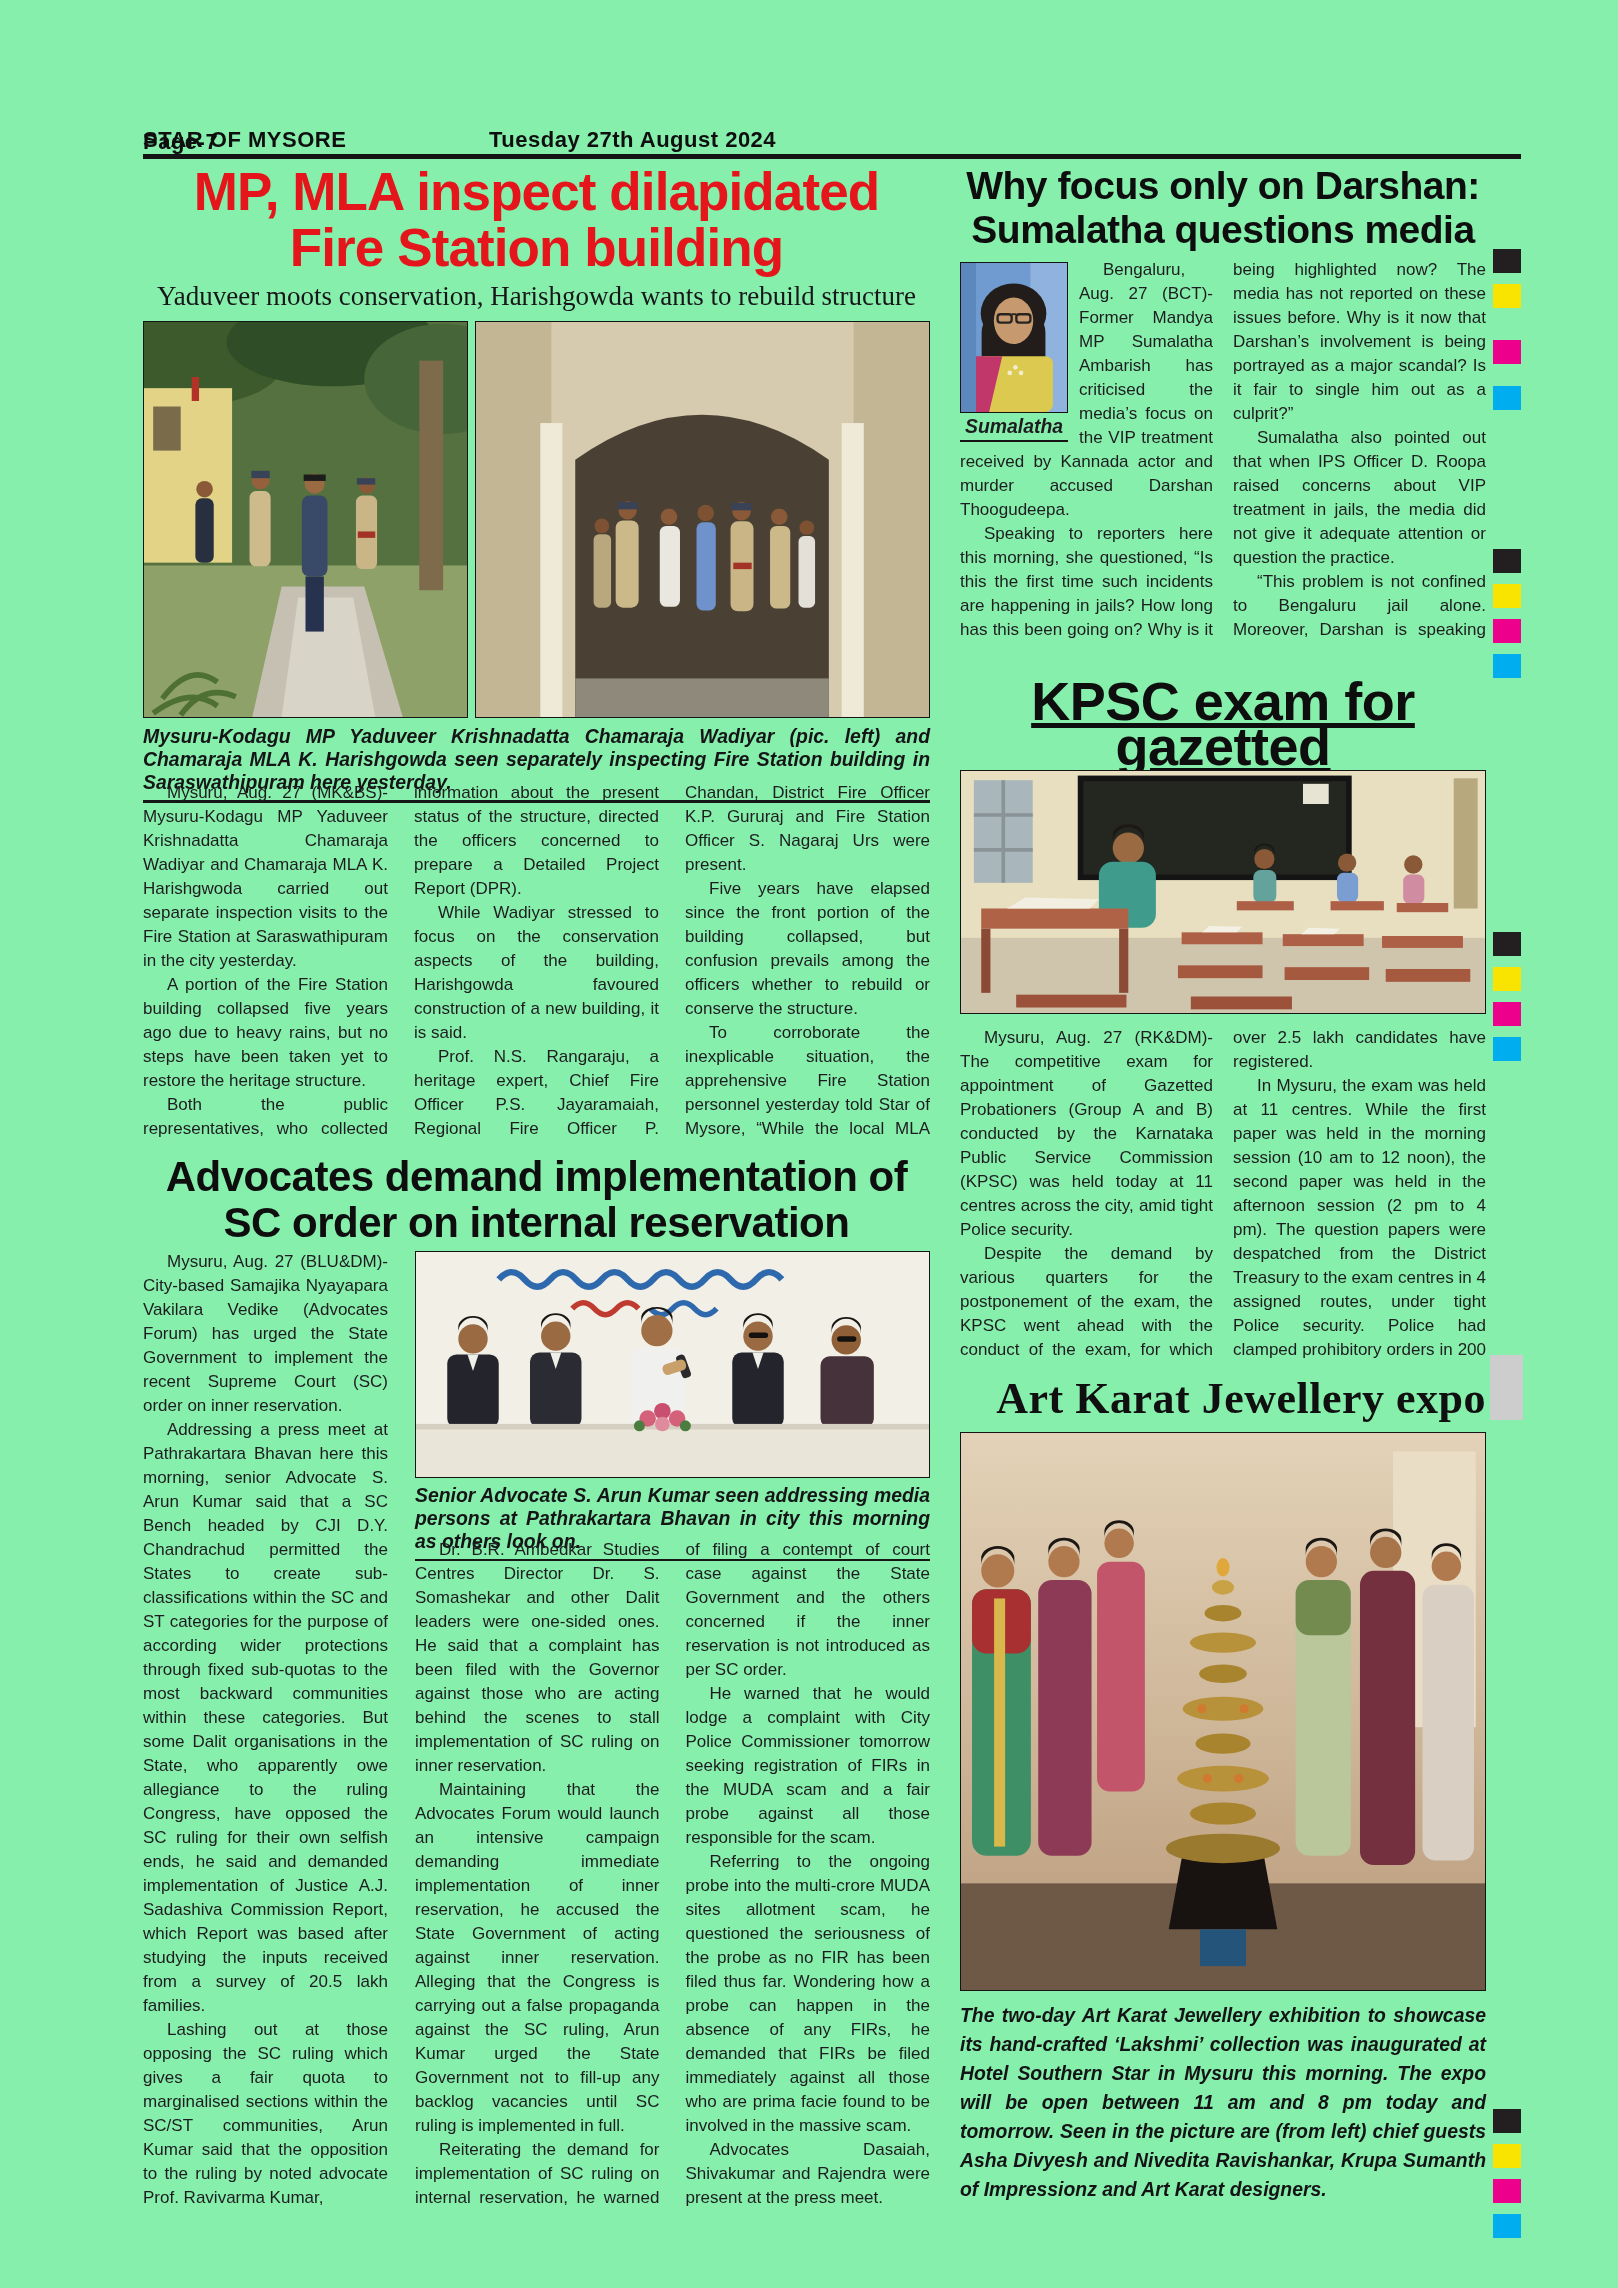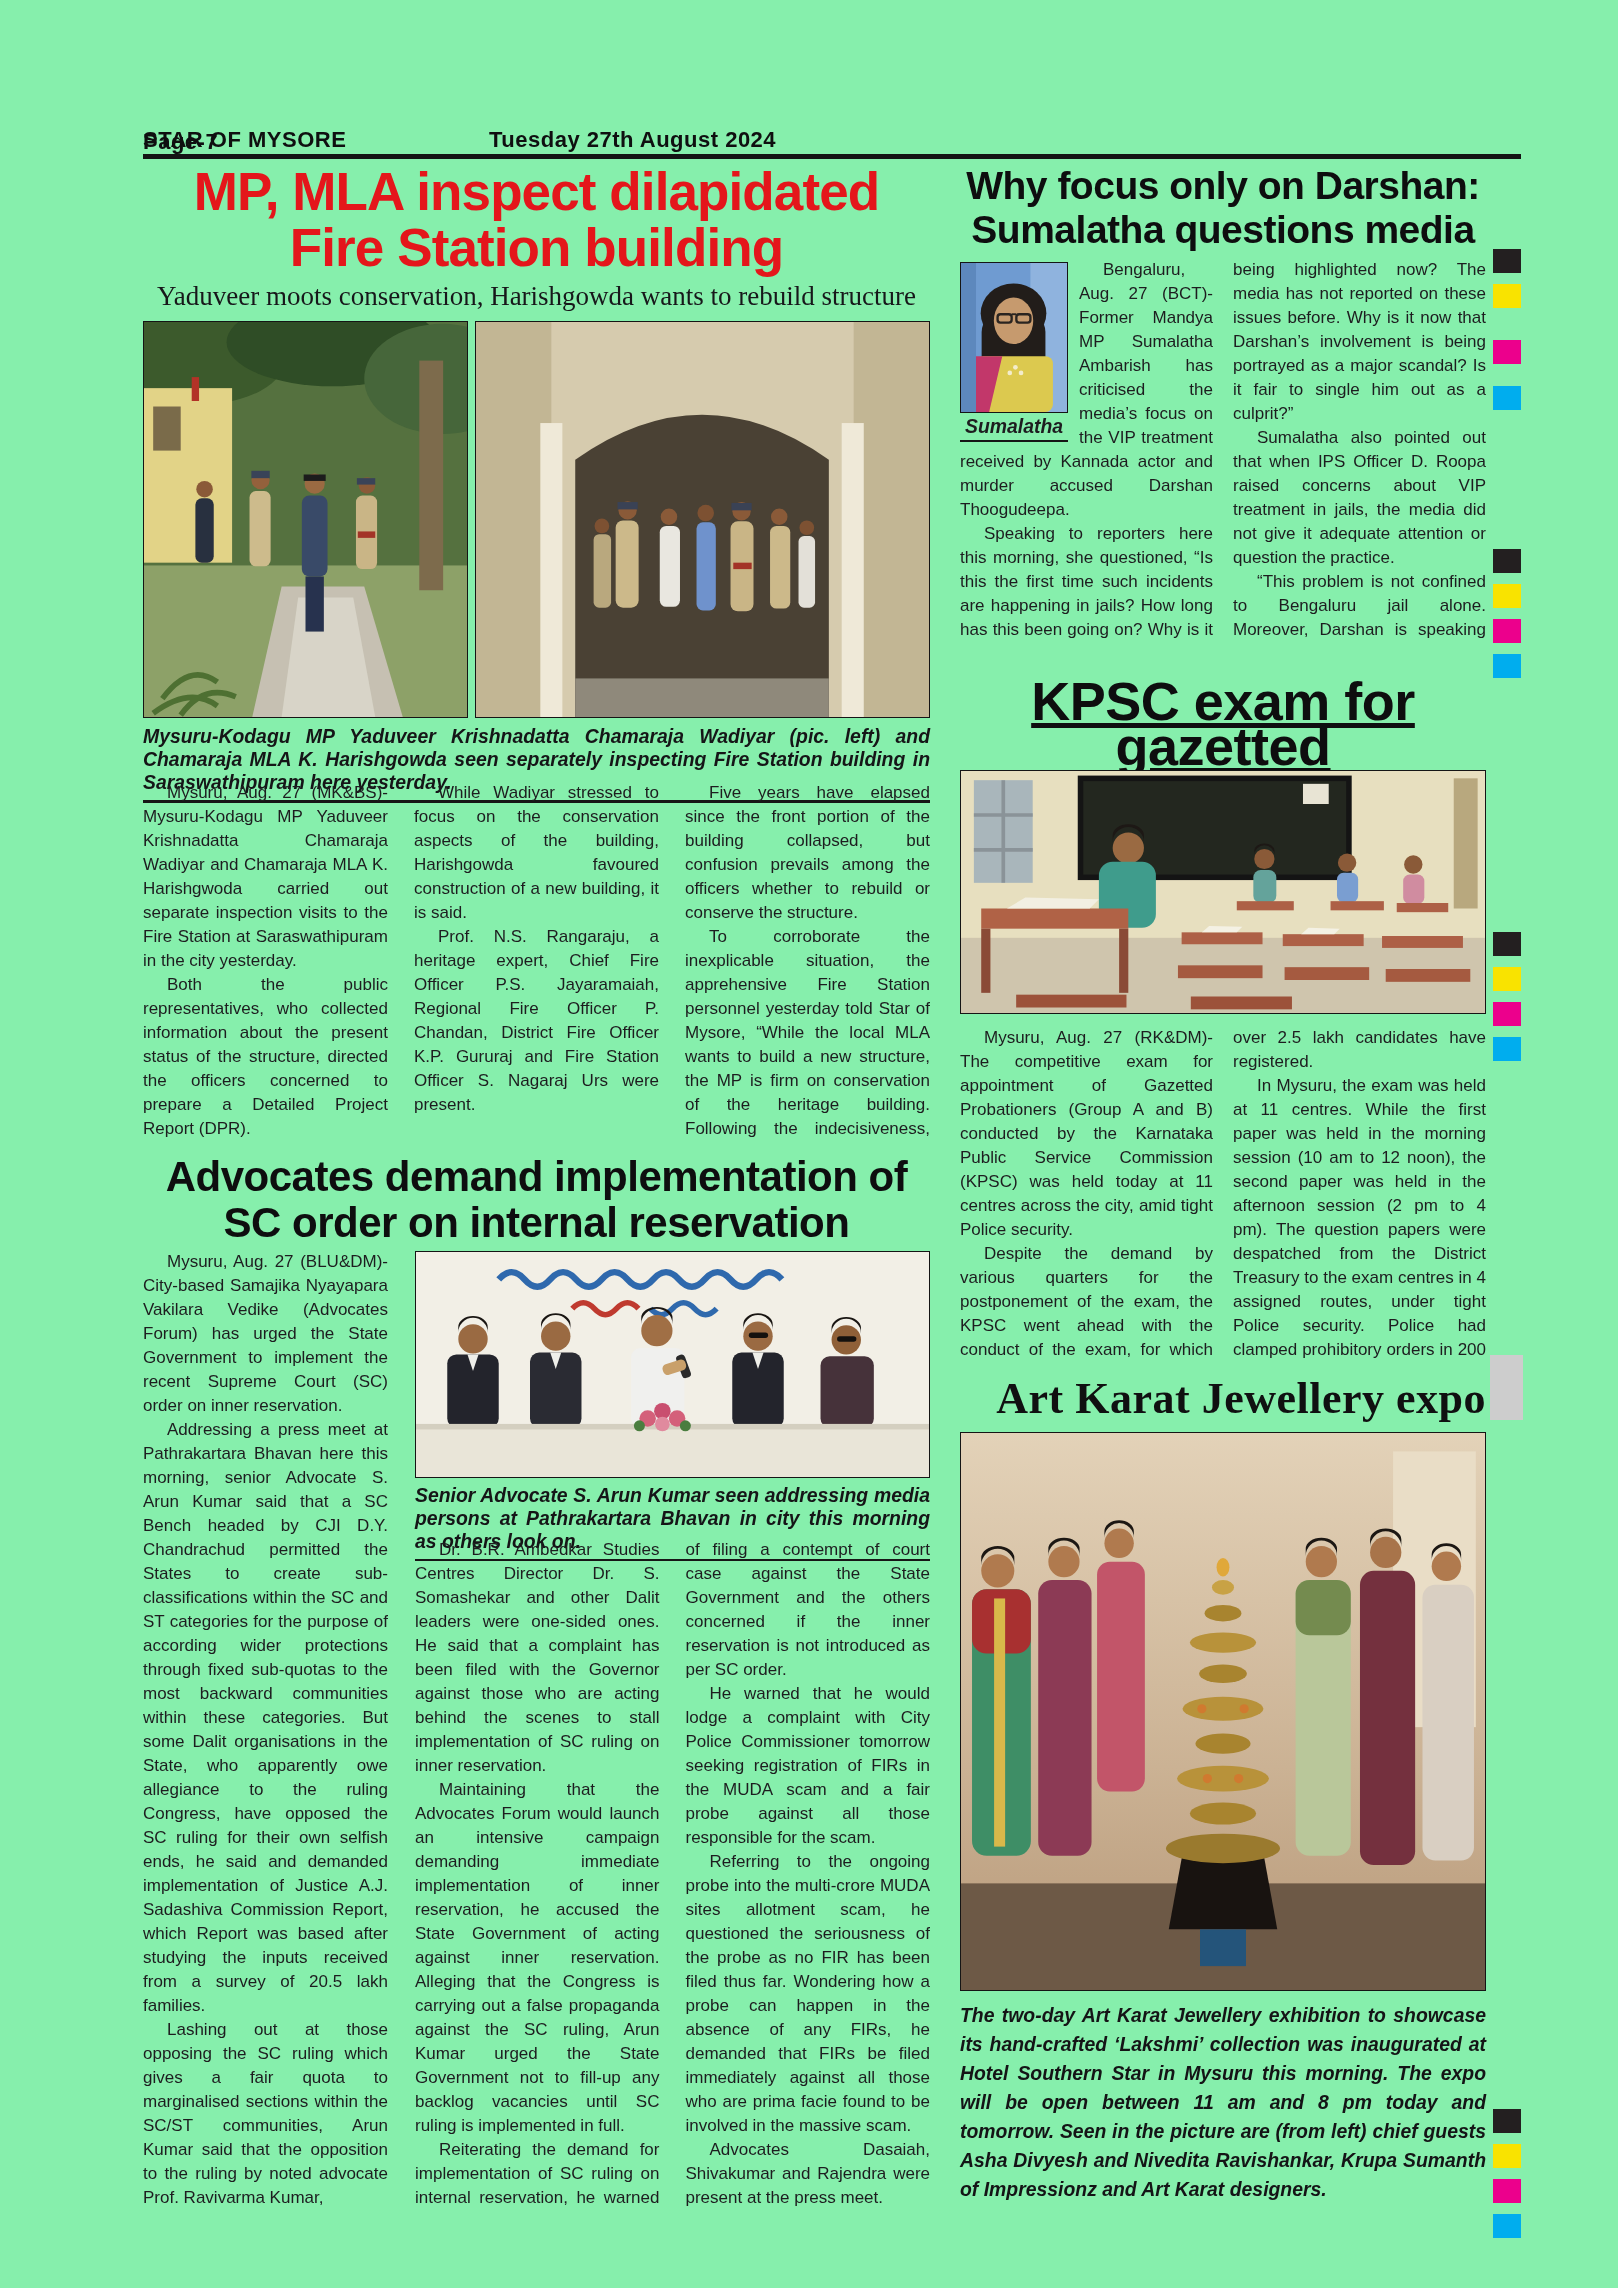--- a/index.html
+++ b/index.html
@@ -107,20 +107,21 @@
         <rect x="128" y="231" width="19" height="80" rx="6" fill="#b9a87e"></rect>
       <circle cx="360" cy="224" r="8" fill="#7d5132"></circle>
         <rect x="351" y="233" width="18" height="78" rx="6" fill="#e3e0d8"></rect>
     </svg>
   </div>
 
   <div class="abs caption caprule" style="left:143px;top:725px;width:787px;">Mysuru-Kodagu MP Yaduveer Krishnadatta Chamaraja Wadiyar (pic. left) and Chamaraja MLA K. Harishgowda seen separately inspecting Fire Station building in Saraswathipuram here yesterday.</div>
 
   <div class="abs body-text cols3" style="left:143px;top:781px;width:787px;height:371px;">
     <p>Mysuru, Aug. 27 (MK&amp;BS)- Mysuru-Kodagu MP Yaduveer Krishnadatta Chamaraja Wadiyar and Chamaraja MLA K. Harishgwoda carried out separate inspection visits to the Fire Station at Saraswathipuram in the city yesterday.</p>
+    <p>A portion of the Fire Station building collapsed five years ago due to heavy rains, but no steps have been taken yet to restore the heritage structure.</p>
     <p>Both the public representatives, who collected information about the present status of the structure, directed the officers concerned to prepare a Detailed Project Report (DPR).</p>
     <p>While Wadiyar stressed to focus on the conservation aspects of the building, Harishgowda favoured construction of a new building, it is said.</p>
     <p>Prof. N.S. Rangaraju, a heritage expert, Chief Fire Officer P.S. Jayaramaiah, Regional Fire Officer P. Chandan, District Fire Officer K.P. Gururaj and Fire Station Officer S. Nagaraj Urs were present.</p>
     <p>Five years have elapsed since the front portion of the building collapsed, but confusion prevails among the officers whether to rebuild or conserve the structure.</p>
     <p>To corroborate the inexplicable situation, the apprehensive Fire Station personnel yesterday told Star of Mysore, “While the local MLA wants to build a new structure, the MP is firm on conservation of the heritage building. Following the indecisiveness, we have to work for another two to three years, with the fear looming large.”</p>
   </div>
 
   <div class="abs hl hl-adv" style="left:143px;top:1154px;width:787px;">
     <div>Advocates demand implementation of</div>
     <div>SC order on internal reservation</div>

